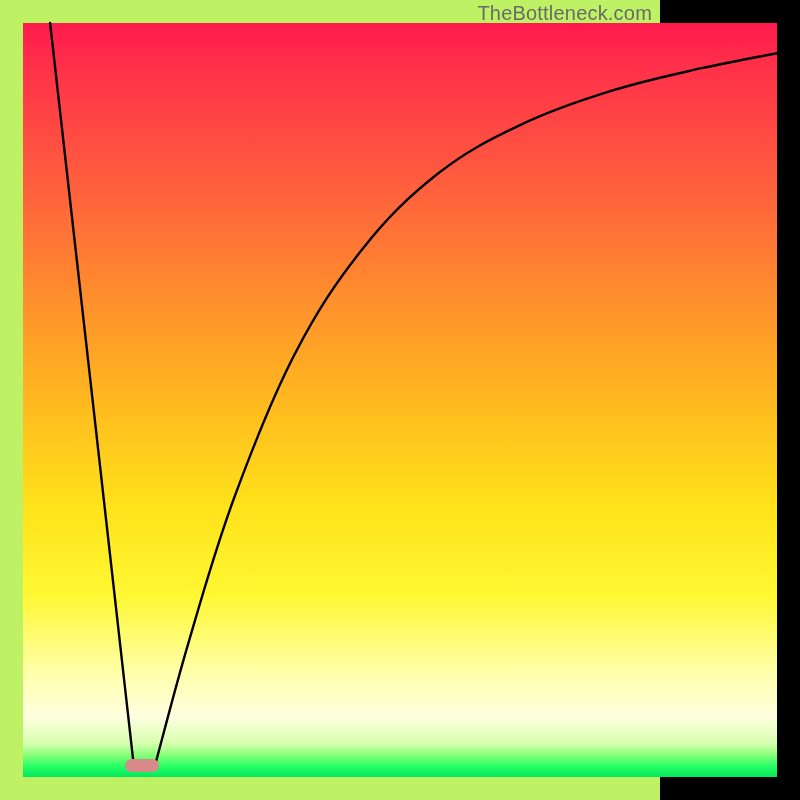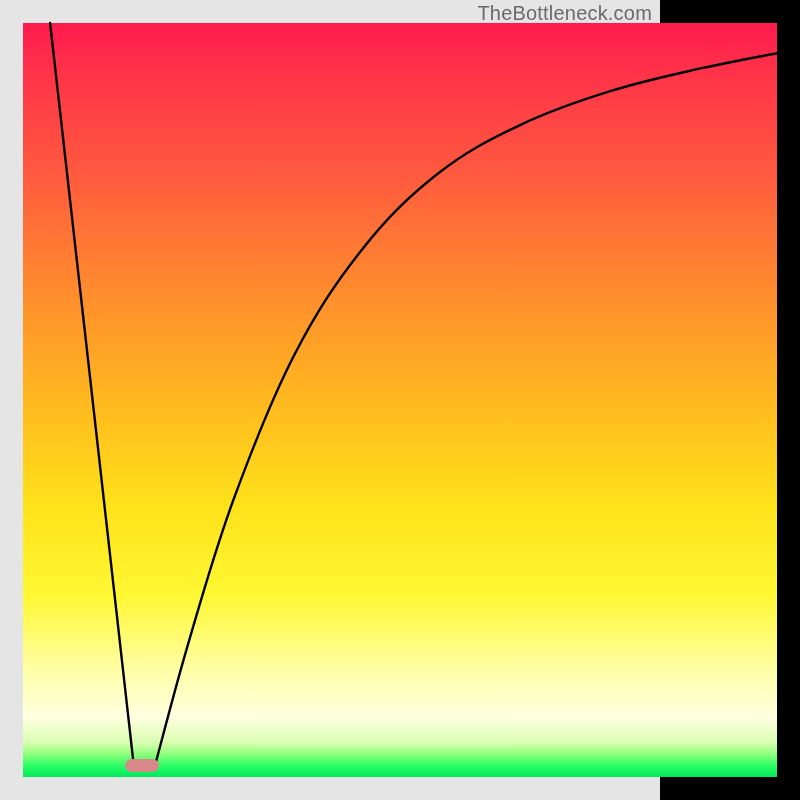--- a/index.html
+++ b/index.html
@@ -10,21 +10,21 @@
     overflow: hidden;
     background: #000;
     font-family: Arial, Helvetica, sans-serif;
   }
   .frame {
     position: absolute;
     top: 0;
     left: 0;
     width: 660px;
     height: 800px;
-    background: #e5e5e5;
+    background: #bef264;
   }
   .plot-area {
     position: absolute;
     top: 23px;
     left: 23px;
     width: 754px;
     height: 754px;
     
     background: linear-gradient(
       to bottom,

